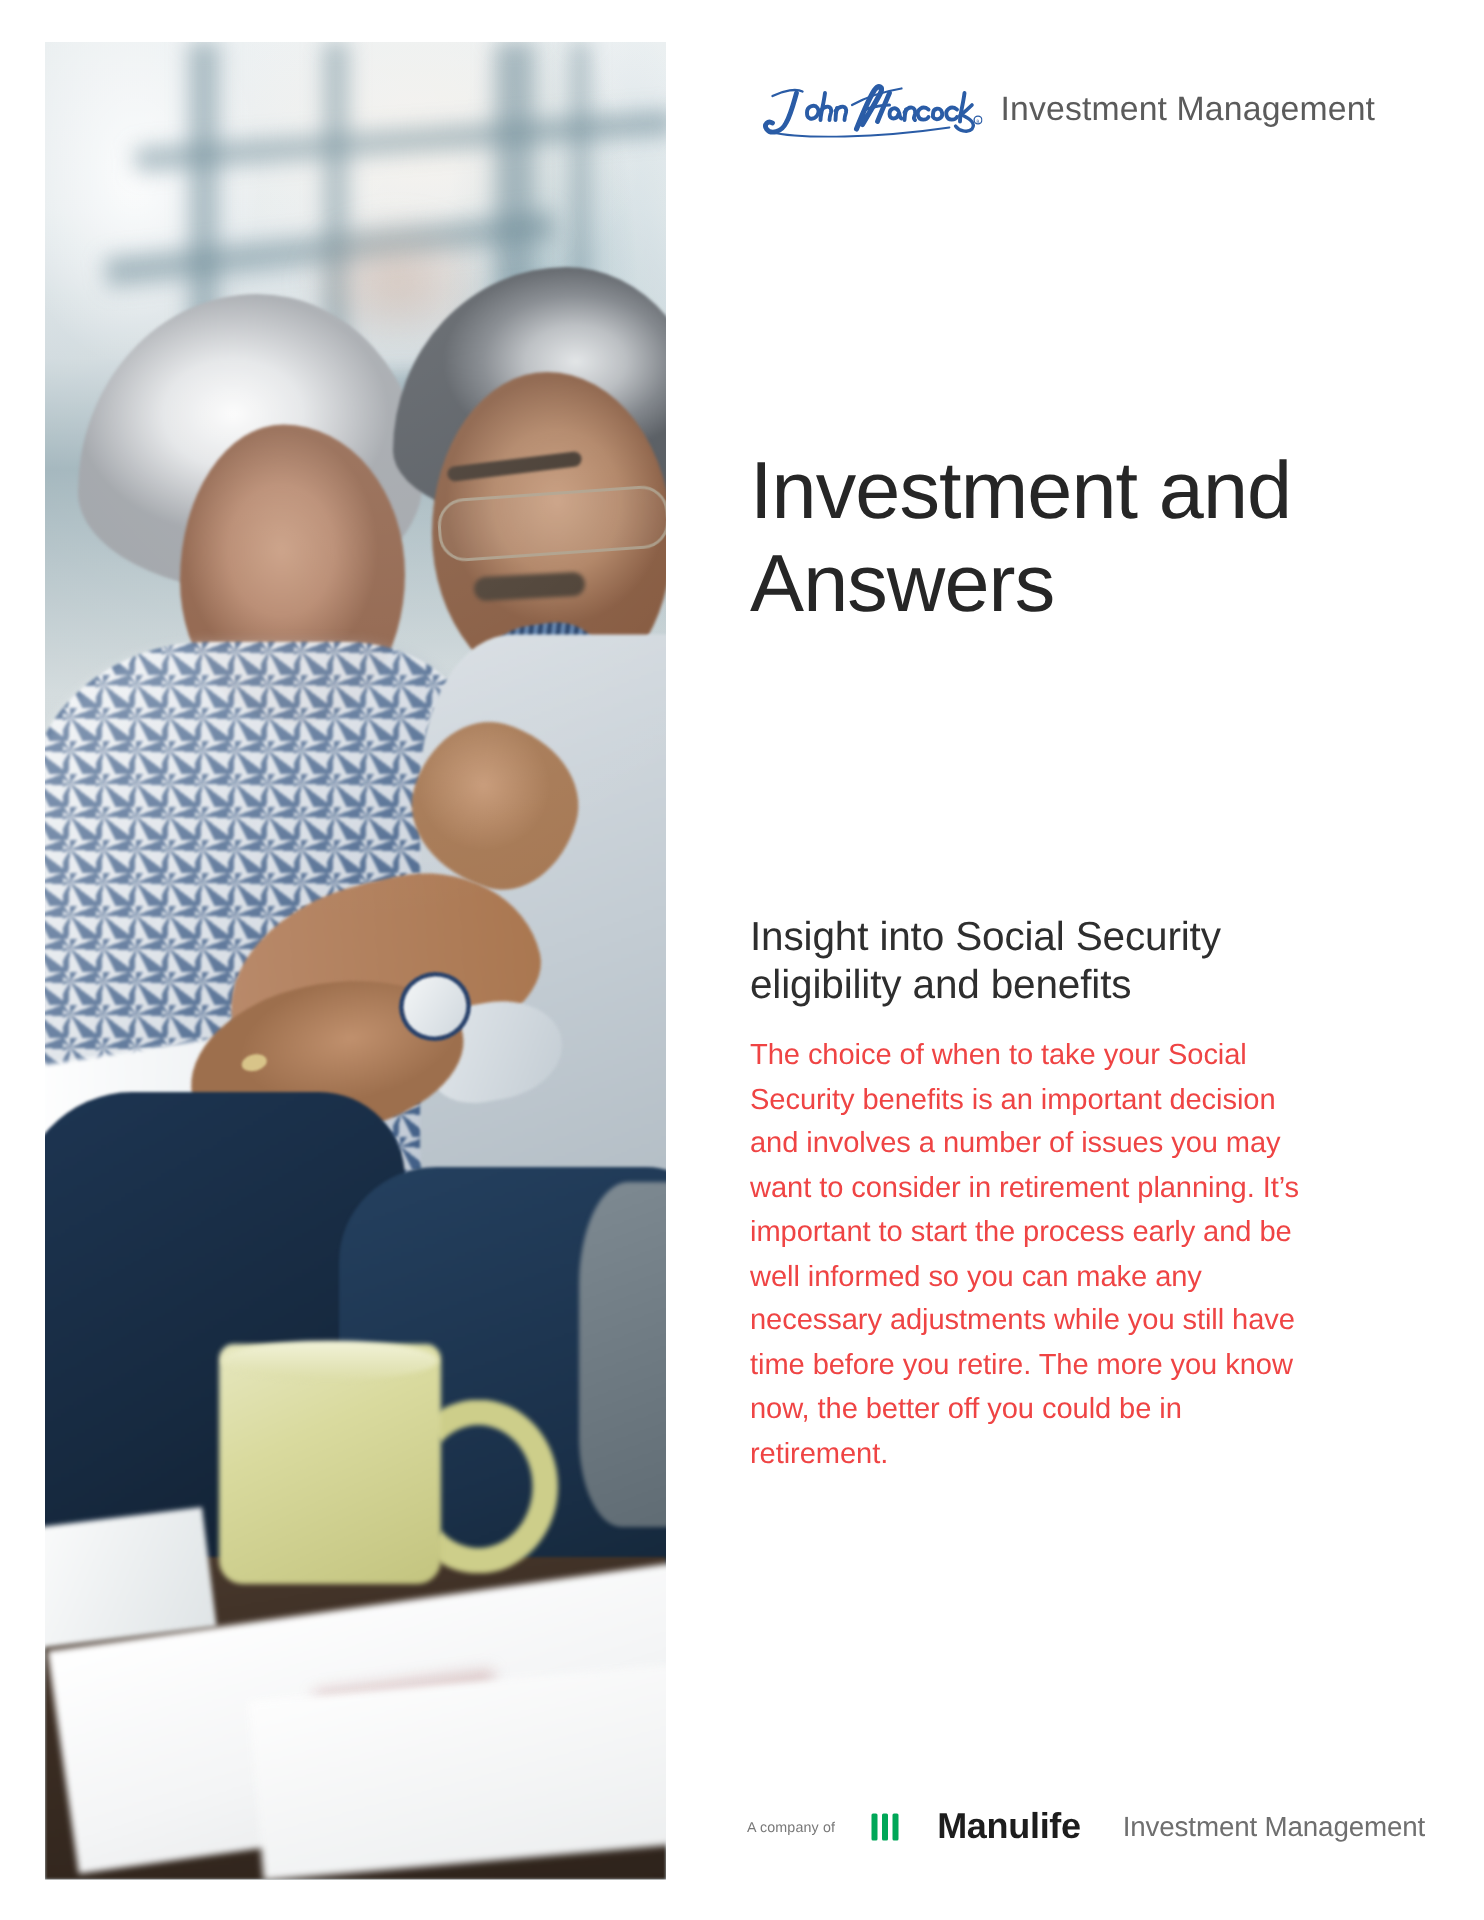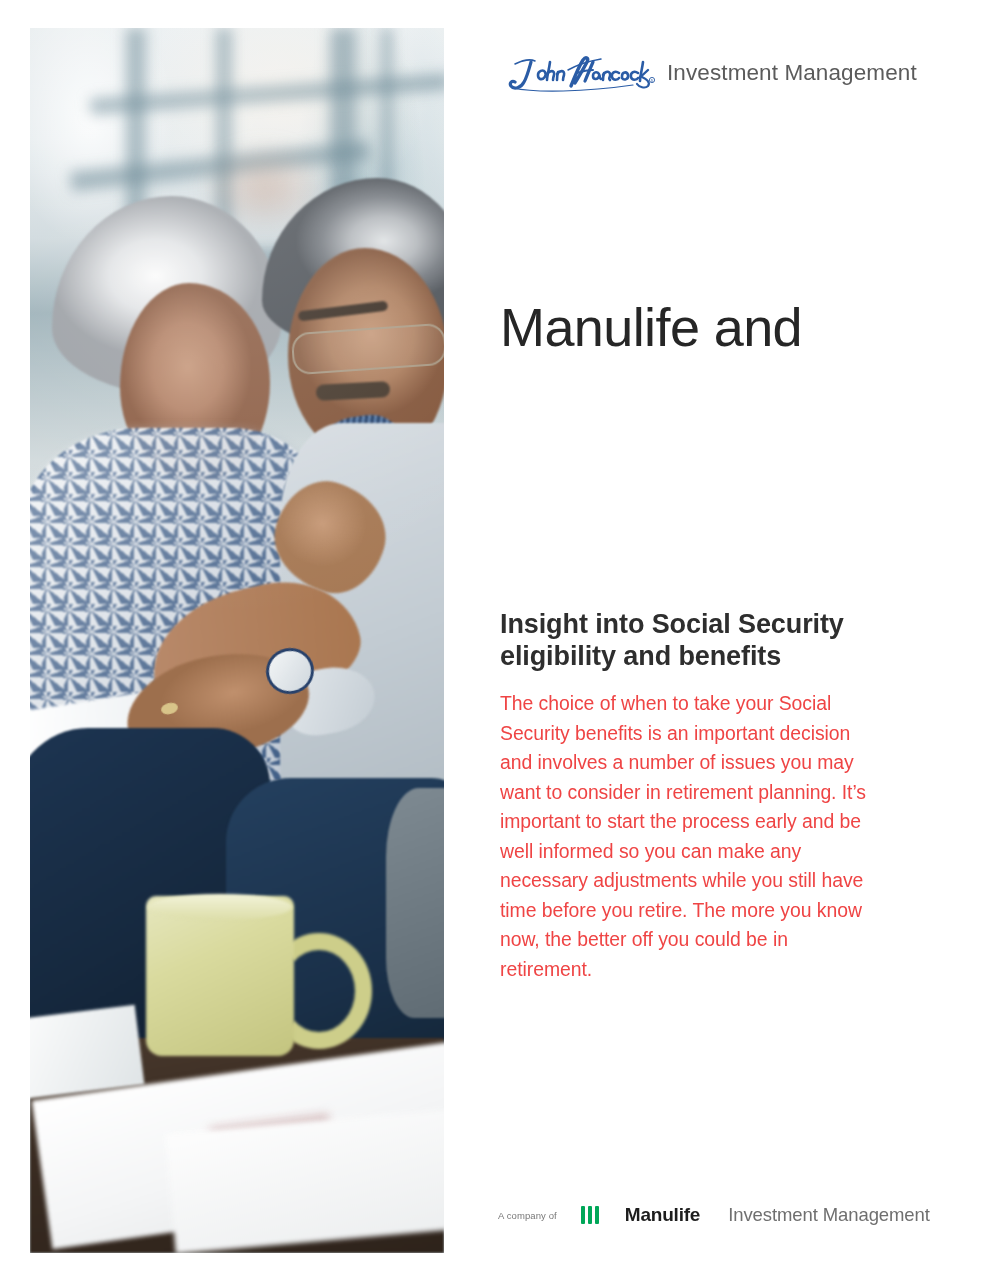--- a/index.html
+++ b/index.html
@@ -301,21 +301,21 @@
     display: block;
     margin: 0;
   }
 
   .subtitle {
     position: absolute;
     left: 500px; top: 608px;
     width: 380px;
     font-size: 27px;
     line-height: 32px;
-    font-weight: 700;
+    font-weight: 400;
     color: #2e2e2e;
     letter-spacing: -0.1px;
   }
 
   .body-copy {
     position: absolute;
     left: 500px; top: 689px;
     width: 372px;
     font-size: 19.4px;
     line-height: 29.5px;
@@ -340,21 +340,21 @@
     display: flex; gap: 3px; align-items: flex-end;
     margin: 0 3px 0 1px;
   }
   .manulife-bars span {
     display: block;
     width: 4px; height: 18px;
     background: #00a758;
     border-radius: 1px;
   }
   .footer-brand {
-    font-size: 19px;
+    font-size: 24px;
     font-weight: 700;
     color: #1d1d1d;
     letter-spacing: -0.2px;
     white-space: nowrap;
   }
   .footer-suffix {
     font-size: 18.5px;
     font-weight: 400;
     color: #6f6f6f;
     letter-spacing: -0.1px;
@@ -451,21 +451,22 @@
         <path d="M8 36 C30 41, 80 40, 128 33" stroke-width="1.2"></path>
       </g>
       <circle cx="147" cy="28" r="2.6" fill="none" stroke="#2a5ca6" stroke-width="0.9"></circle>
       <text x="147" y="30" font-size="3.4" fill="#2a5ca6" text-anchor="middle" font-family="Liberation Serif, serif">R</text>
     </svg>
   </span>
   <span class="brandbar-text">Investment Management</span>
 </div>
 
 <div class="title-block">
-  <span class="title-sans">Manulife and</span>
+  <span class="title-sans">Investment and</span>
+  <span class="title-sans">Answers</span>
 </div>
 
 <div class="subtitle">Insight into Social Security eligibility and benefits</div>
 
 <div class="body-copy">The choice of when to take your Social Security benefits is an important decision and involves a number of issues you may want to consider in retirement planning. It’s important to start the process early and be well informed so you can make any necessary adjustments while you still have time before you retire. The more you know now, the better off you could be in retirement.</div>
 
 <div class="footer">
   <span class="footer-prefix">A company of</span>
   <span class="manulife-bars">
     <span></span>

